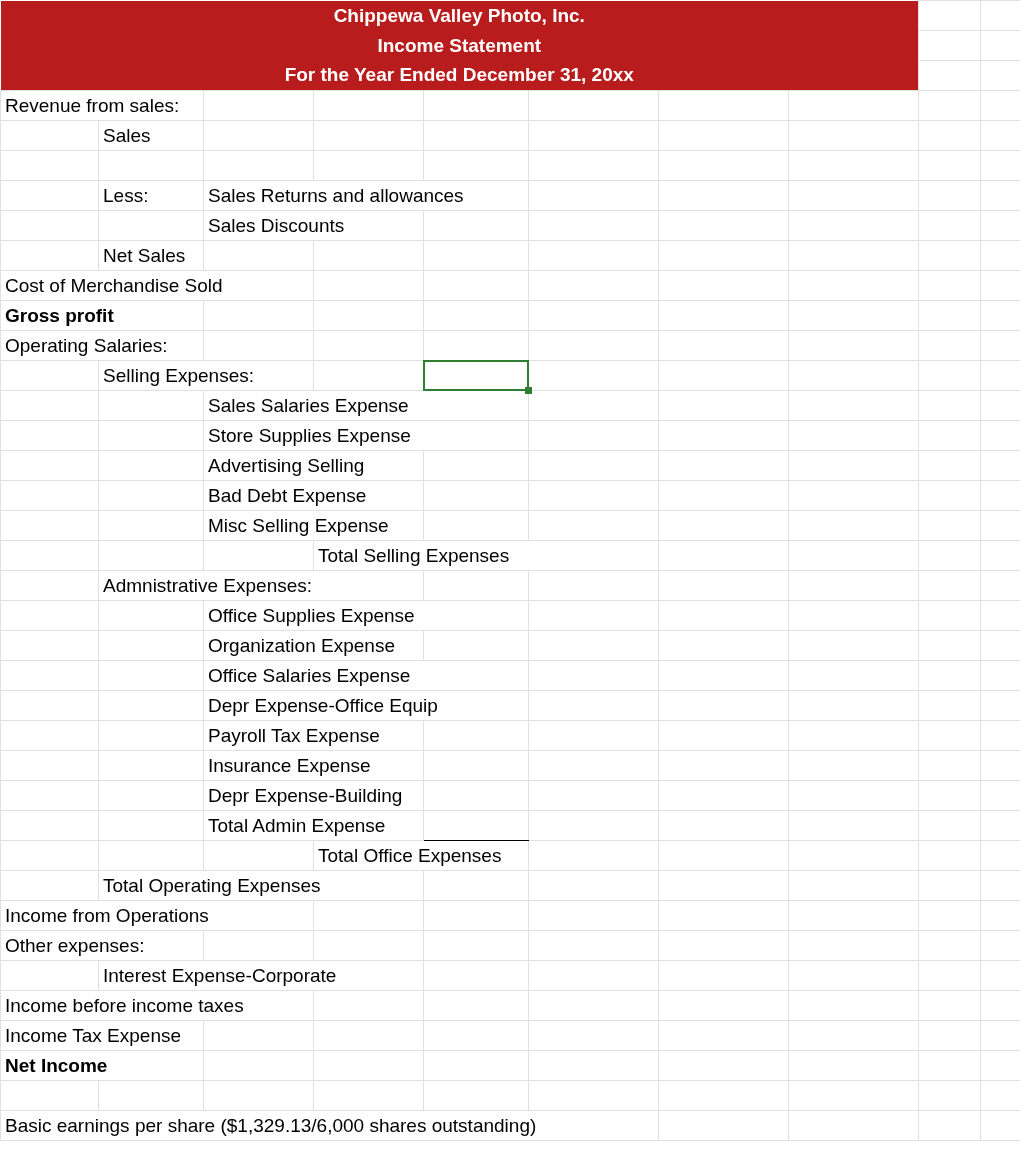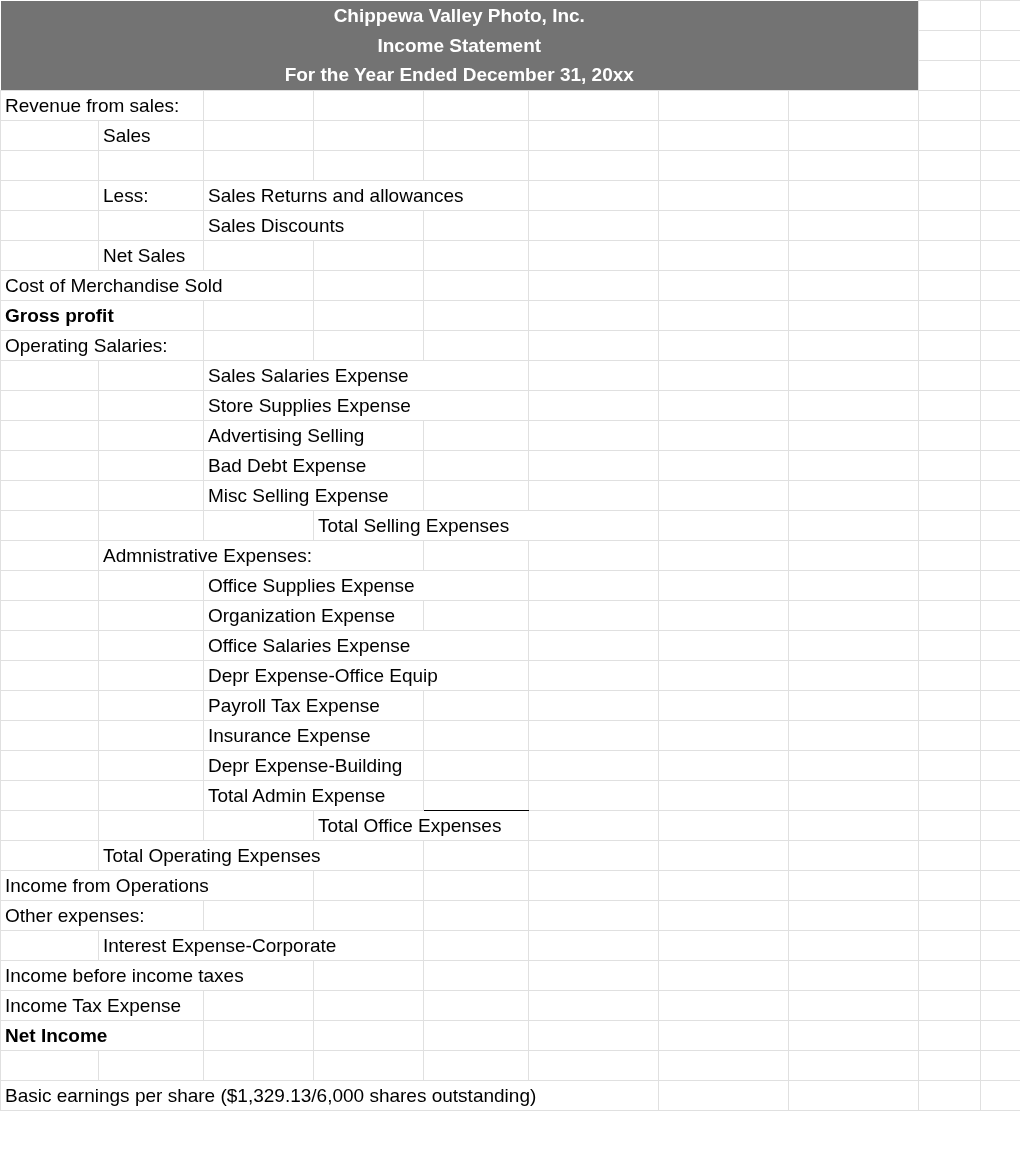--- a/index.html
+++ b/index.html
@@ -17,21 +17,21 @@
   }
   td {
     border: 1px solid #e0e0e0;
     height: 30px;
     padding: 2px 4px;
     vertical-align: middle;
     white-space: nowrap;
     overflow: visible;
   }
   .header-row td {
-    background: #737373;
+    background: #b91c1c;
     color: #fff;
     font-weight: bold;
     text-align: center;
     border: none;
   }
   .header-row td.rsplit {
     background:#fff;
     border:1px solid #e0e0e0;
   }
   .bold { font-weight: bold; }
@@ -192,20 +192,34 @@
         <td></td>
         <td></td>
         <td></td>
         <td></td>
         <td></td>
         <td></td>
         <td></td>
   </tr>
   <tr>
     <td></td>
+    <td colspan="2">Selling Expenses:</td>
+    <td></td>
+    <td class="selected-cell">
+          <div class="selected-outline"></div>
+          <div class="selected-handle"></div>
+        </td>
+    <td></td>
+        <td></td>
+        <td></td>
+        <td></td>
+        <td></td>
+  </tr>
+  <tr>
+    <td></td>
         <td></td>
     <td colspan="3">Sales Salaries Expense</td>
     <td></td>
         <td></td>
         <td></td>
         <td></td>
         <td></td>
   </tr>
   <tr>
     <td></td>

